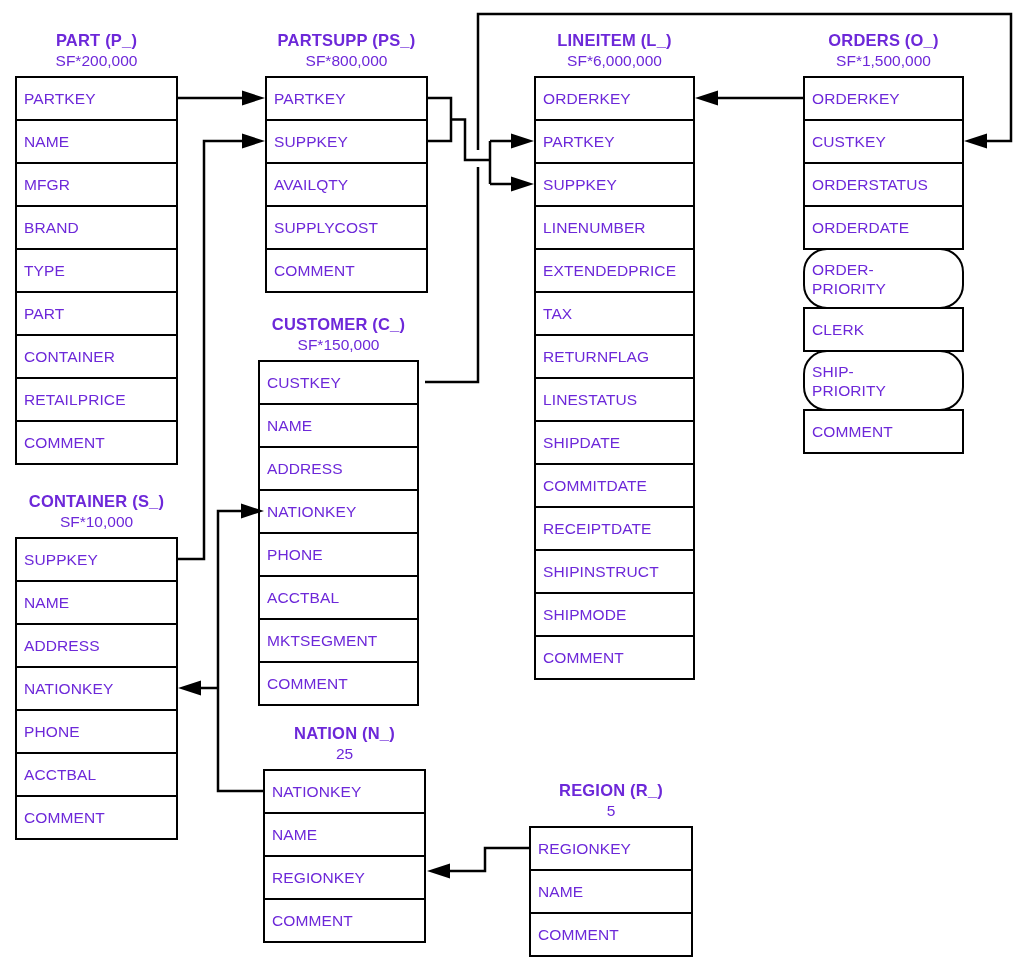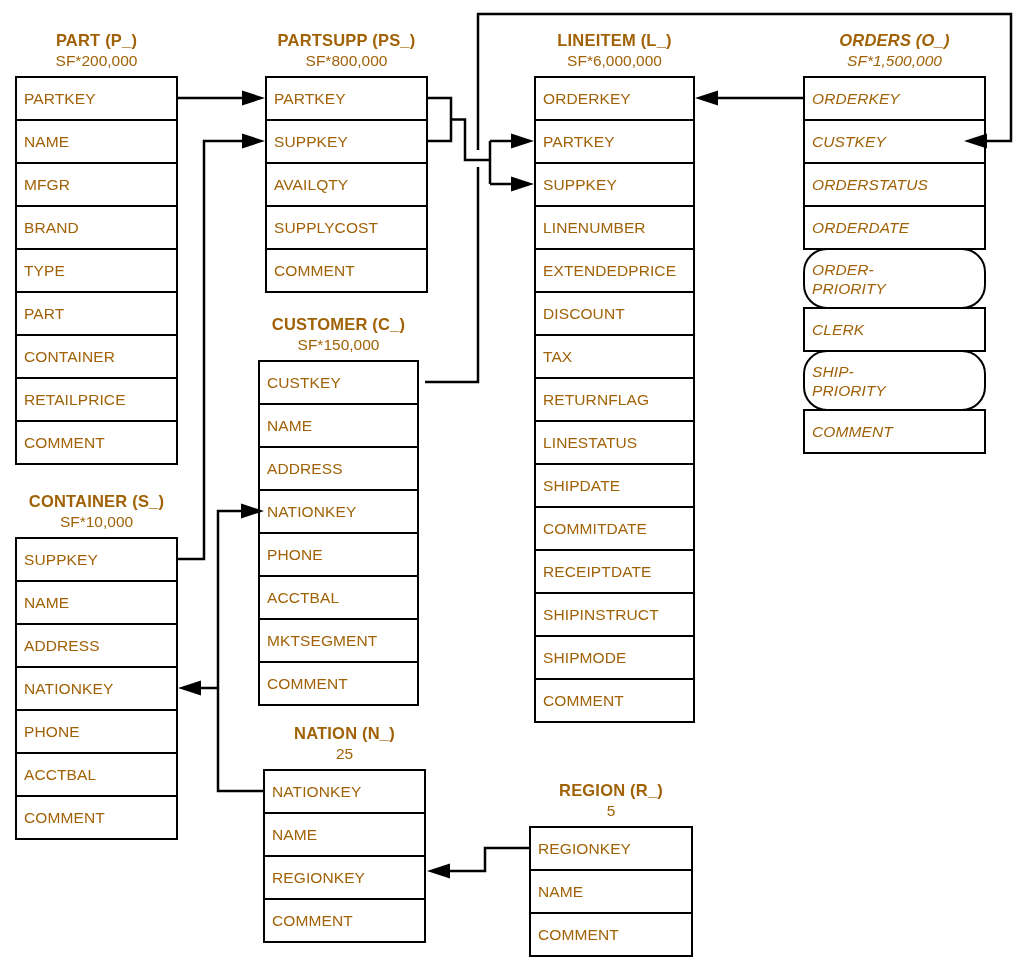--- a/index.html
+++ b/index.html
@@ -2,21 +2,21 @@
 <html><head>
 <meta charset="utf-8">
 <style>
   html,body{margin:0;padding:0;background:#ffffff;}
   #canvas{
     position:relative;
     width:1025px;
     height:966px;
     background:#ffffff;
     font-family:"Liberation Sans","DejaVu Sans",sans-serif;
-    color:#a16207;
+    color:#6d28d9;
     overflow:hidden;
   }
   .tbl{position:absolute;}
   .tbl-head{position:absolute;top:-46px;left:-10px;right:-10px;text-align:center;}
   .tbl-title{font-weight:bold;font-size:16.5px;line-height:21px;letter-spacing:0.2px;}
   .tbl-sub{font-size:15.5px;line-height:20px;}
   .rows{position:relative;}
   .row{
     box-sizing:border-box;
     height:45px;
@@ -40,21 +40,21 @@
     left:0;top:0;
     z-index:5;
     pointer-events:none;
   }
   #connectors path{stroke:#000;stroke-width:2.5;fill:none;}
   #connectors polygon{fill:#000;stroke:none;}
   
   #tbl-part     {left:15px;  top:76px;  width:163px;}
   #tbl-partsupp {left:265px; top:76px;  width:163px;}
   #tbl-lineitem {left:534px; top:76px;  width:161px;}
-  #tbl-orders   {left:803px; top:76px;  width:183px;font-style:italic;}
+  #tbl-orders   {left:803px; top:76px;  width:161px;}
   #tbl-customer {left:258px; top:360px; width:161px;}
   #tbl-supplier {left:15px;  top:537px; width:163px;}
   #tbl-nation   {left:263px; top:769px; width:163px;}
   #tbl-region   {left:529px; top:826px; width:164px;}
 </style>
 </head>
 <body>
 
 <div id="canvas">
 
@@ -133,23 +133,20 @@
         <div class="row">
           <span>SUPPKEY</span>
         </div>
         <div class="row">
           <span>LINENUMBER</span>
         </div>
         <div class="row">
           <span>EXTENDEDPRICE</span>
         </div>
         <div class="row">
-          <span>DISCOUNT</span>
-        </div>
-        <div class="row">
           <span>TAX</span>
         </div>
         <div class="row">
           <span>RETURNFLAG</span>
         </div>
         <div class="row">
           <span>LINESTATUS</span>
         </div>
         <div class="row">
           <span>SHIPDATE</span>

